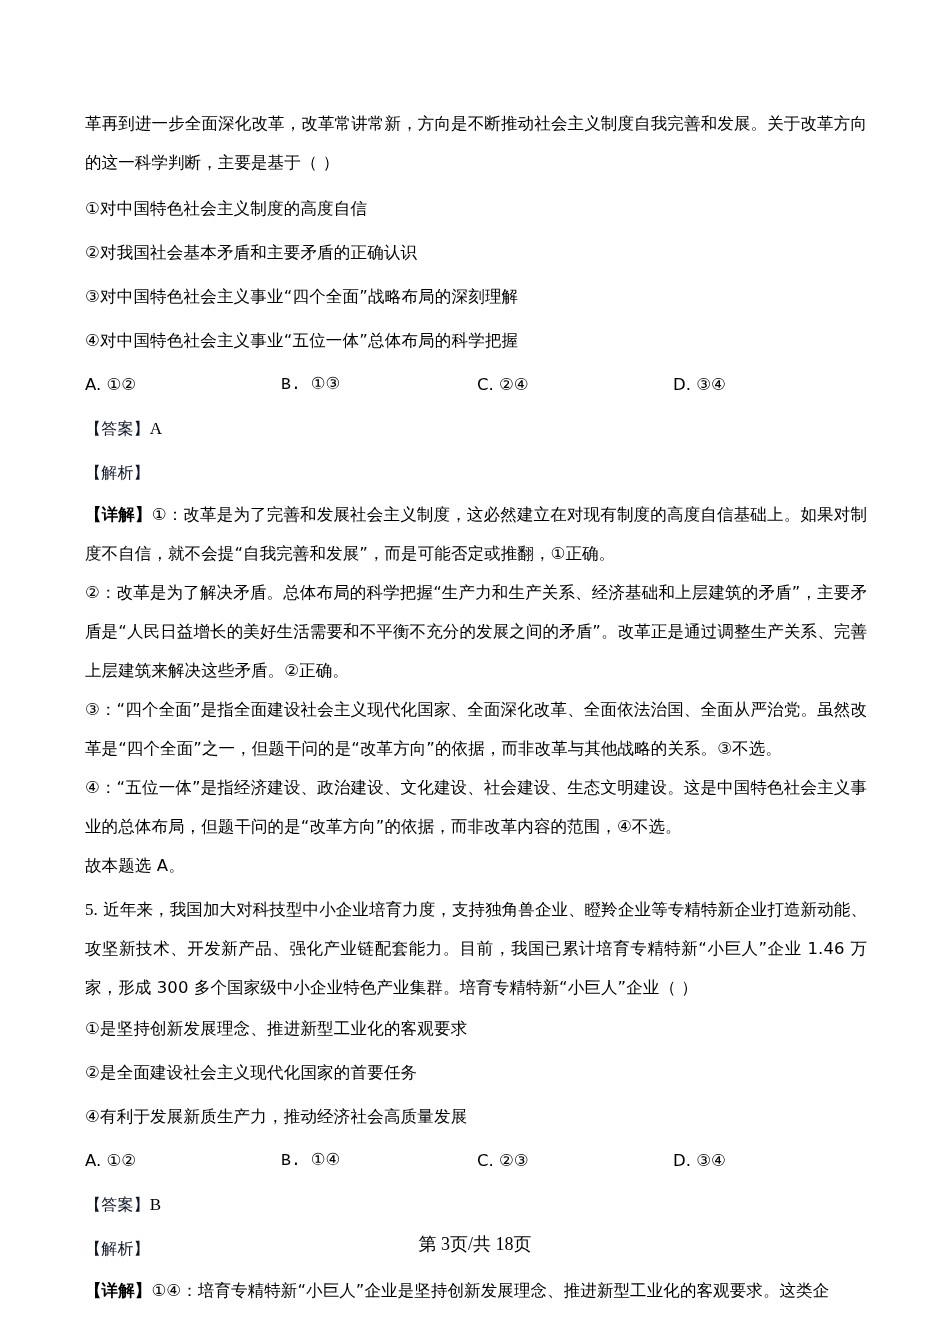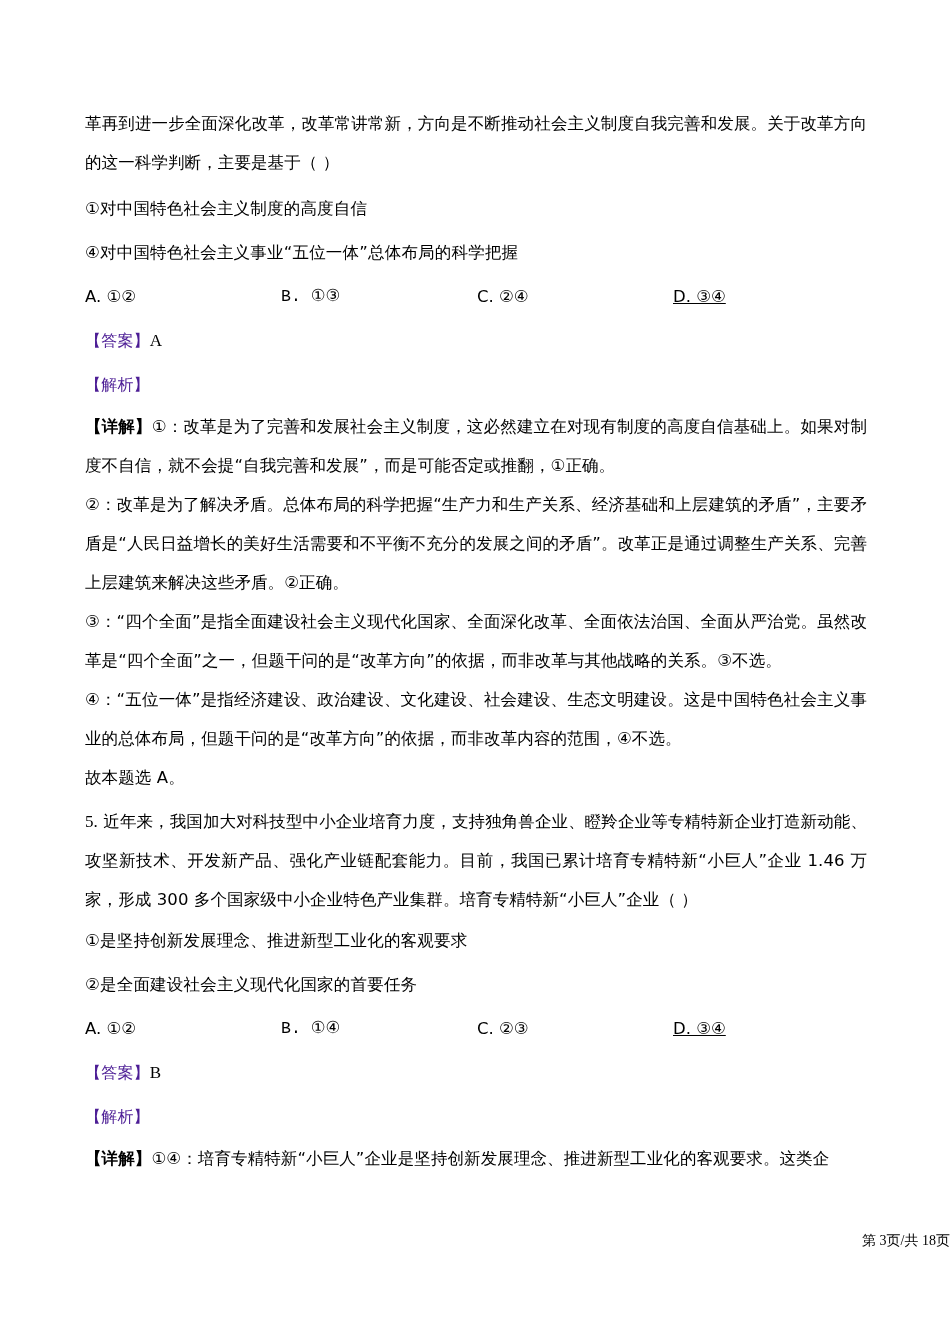--- a/index.html
+++ b/index.html
@@ -59,56 +59,58 @@
     line-height: 44px;
   }
   .opt {
     position: absolute;
     top: 0;
     white-space: nowrap;
   }
   .opt-a { left: 0px; }
   .opt-b { left: 196px; font-family: Liberation Mono, monospace; }
   .opt-c { left: 392px; }
-  .opt-d { left: 588px; text-decoration: underline; }
+  .opt-d { left: 588px; }
 
   .tag {
-    color: #4c1d95;
+    color: #0f172a;
     font-size: 16px;
   }
   .tag-strong {
     font-weight: bold;
     color: #000000;
   }
   .serif-inline {
     font-family: "Liberation Serif", "DejaVu Serif", serif;
     font-size: 17px;
   }
 
   .footer {
     position: absolute;
     left: 0;
     top: 1232px;
     width: 950px;
-    text-align: right;
+    text-align: center;
     font-family: "Liberation Serif", "DejaVu Serif", serif;
-    font-size: 14px;
+    font-size: 18px;
     color: #000000;
   }
 </style>
 </head>
 <body>
 
 <div class="page">
   <div class="content">
 
     <div class="para">革再到进一步全面深化改革，改革常讲常新，方向是不断推动社会主义制度自我完善和发展。关于改革方向的这一科学判断，主要是基于（    ）</div>
     <div class="para-gap"></div>
 
     <div class="line">①对中国特色社会主义制度的高度自信</div>
+    <div class="line">②对我国社会基本矛盾和主要矛盾的正确认识</div>
+    <div class="line">③对中国特色社会主义事业“四个全面”战略布局的深刻理解</div>
     <div class="line">④对中国特色社会主义事业“五位一体”总体布局的科学把握</div>
 
     <div class="options">
       <span class="opt opt-a">A. ①②</span>
       <span class="opt opt-b">B. ①③</span>
       <span class="opt opt-c">C. ②④</span>
       <span class="opt opt-d">D. ③④</span>
     </div>
 
     <div class="line"><span class="tag">【答案】</span><span class="serif-inline">A</span></div>
@@ -120,20 +122,21 @@
     <div class="para">③：“四个全面”是指全面建设社会主义现代化国家、全面深化改革、全面依法治国、全面从严治党。虽然改革是“四个全面”之一，但题干问的是“改革方向”的依据，而非改革与其他战略的关系。③不选。</div>
     <div class="para">④：“五位一体”是指经济建设、政治建设、文化建设、社会建设、生态文明建设。这是中国特色社会主义事业的总体布局，但题干问的是“改革方向”的依据，而非改革内容的范围，④不选。</div>
     <div class="para">故本题选 A。</div>
 
     <div class="para-gap"></div>
 
     <div class="para"><span class="serif-inline">5.</span> <span>近年来，我国加大对科技型中小企业培育力度，支持独角兽企业、瞪羚企业等专精特新企业打造新动能、攻坚新技术、开发新产品、强化产业链配套能力。目前，我国已累计培育专精特新“小巨人”企业 1.46 万家，形成 300 多个国家级中小企业特色产业集群。培育专精特新“小巨人”企业（    ）</span></div>
 
     <div class="line">①是坚持创新发展理念、推进新型工业化的客观要求</div>
     <div class="line">②是全面建设社会主义现代化国家的首要任务</div>
+    <div class="line">④有利于发展新质生产力，推动经济社会高质量发展</div>
 
     <div class="options">
       <span class="opt opt-a">A. ①②</span>
       <span class="opt opt-b">B. ①④</span>
       <span class="opt opt-c">C. ②③</span>
       <span class="opt opt-d">D. ③④</span>
     </div>
 
     <div class="line"><span class="tag">【答案】</span><span class="serif-inline">B</span></div>
 

